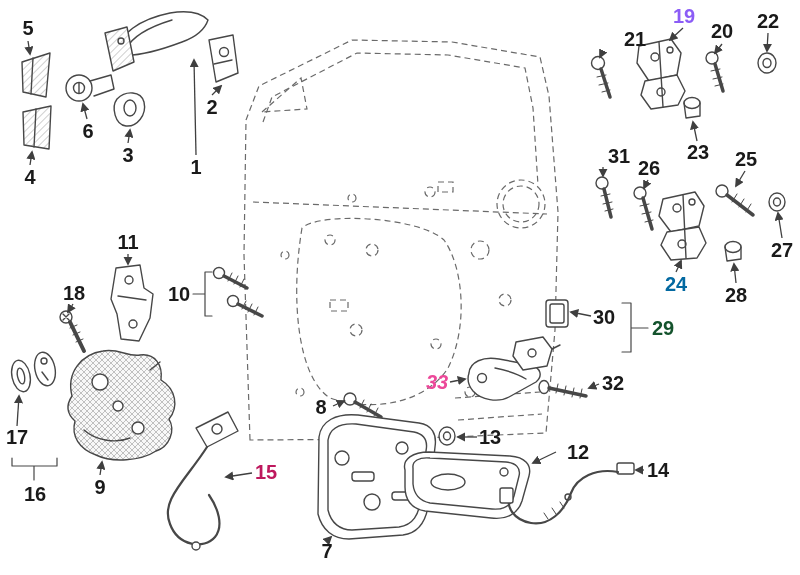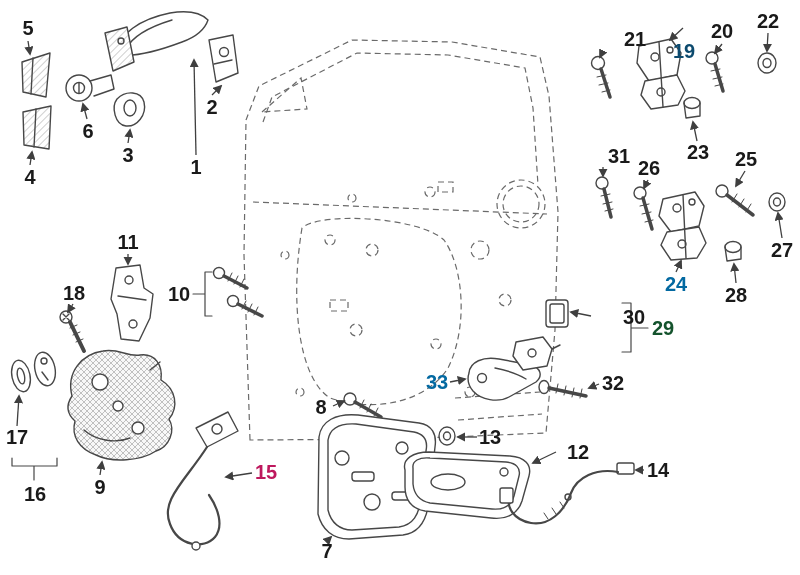--- a/index.html
+++ b/index.html
@@ -333,30 +333,30 @@
       <div class="part-label" style="left: 100px; top: 487px; color: rgb(26, 26, 26);">9</div>
       <div class="part-label" style="left: 179px; top: 294px; color: rgb(26, 26, 26);">10</div>
       <div class="part-label" style="left: 128px; top: 242px; color: rgb(26, 26, 26);">11</div>
       <div class="part-label" style="left: 570px; top: 452px; color: rgb(26, 26, 26); margin-left: 8px;">12</div>
       <div class="part-label" style="left: 490px; top: 437px; color: rgb(26, 26, 26);">13</div>
       <div class="part-label" style="left: 658px; top: 470px; color: rgb(26, 26, 26);">14</div>
       <div class="part-label" style="left: 266px; top: 472px; color: #be185d;">15</div>
       <div class="part-label" style="left: 35px; top: 494px; color: rgb(26, 26, 26);">16</div>
       <div class="part-label" style="left: 17px; top: 437px; color: rgb(26, 26, 26);">17</div>
       <div class="part-label" style="left: 74px; top: 293px; color: rgb(26, 26, 26);">18</div>
-      <div class="part-label" style="left: 684px; top: 16px; color: #0c4a6e; margin-top: 35px;">19</div>
+      <div class="part-label" style="left: 684px; top: 16px; color: #8b5cf6;">19</div>
       <div class="part-label" style="left: 722px; top: 31px; color: rgb(26, 26, 26);">20</div>
       <div class="part-label" style="left: 603px; top: 39px; color: rgb(26, 26, 26); margin-left: 32px;">21</div>
       <div class="part-label" style="left: 768px; top: 21px; color: rgb(26, 26, 26);">22</div>
       <div class="part-label" style="left: 698px; top: 152px; color: rgb(26, 26, 26);">23</div>
       <div class="part-label" style="left: 676px; top: 284px; color: #0369a1;">24</div>
       <div class="part-label" style="left: 746px; top: 159px; color: rgb(26, 26, 26);">25</div>
       <div class="part-label" style="left: 649px; top: 168px; color: rgb(26, 26, 26);">26</div>
       <div class="part-label" style="left: 782px; top: 250px; color: rgb(26, 26, 26);">27</div>
       <div class="part-label" style="left: 736px; top: 295px; color: rgb(26, 26, 26);">28</div>
       <div class="part-label" style="left: 663px; top: 328px; color: #14532d;">29</div>
-      <div class="part-label" style="left: 604px; top: 317px; color: rgb(26, 26, 26); margin-left: 30px;">30</div>
+      <div class="part-label" style="left: 604px; top: 317px; color: rgb(26, 26, 26);">30</div>
       <div class="part-label" style="left: 603px; top: 156px; color: rgb(26, 26, 26); margin-left: 16px;">31</div>
       <div class="part-label" style="left: 613px; top: 383px; color: rgb(26, 26, 26);">32</div>
-      <div class="part-label" style="left: 437px; top: 382px; color: #0369a1;">33</div>
+      <div class="part-label" style="left: 437px; top: 382px; color: #ec4899; font-style: italic;">33</div>
     </div>
 
 </div>
 
 </body></html>

